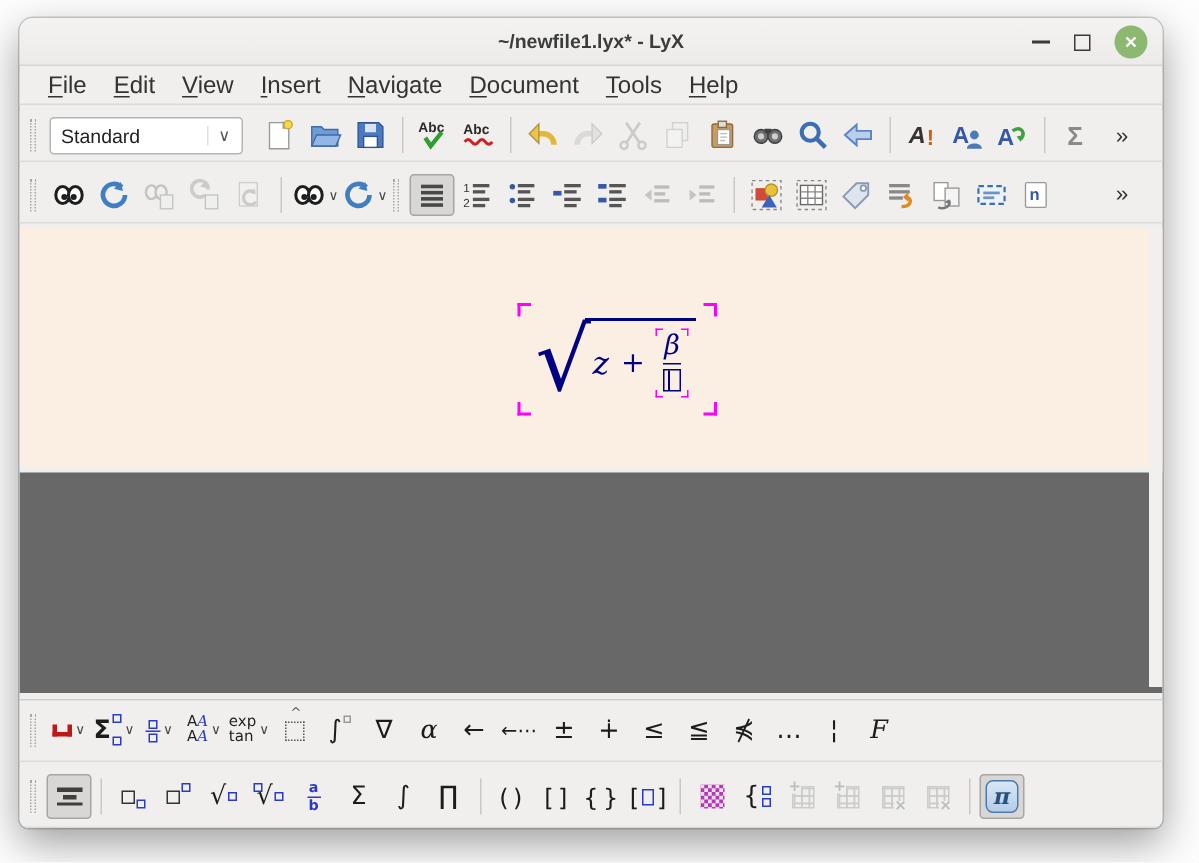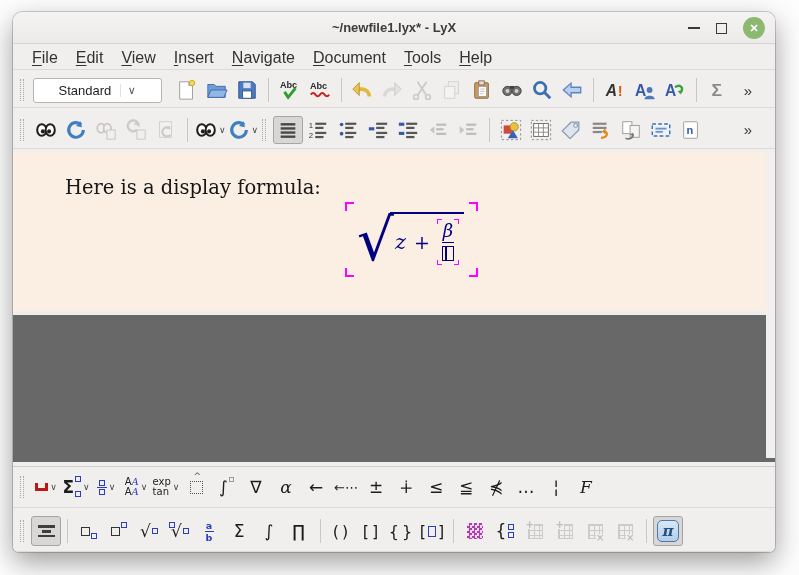--- a/index.html
+++ b/index.html
@@ -37,21 +37,21 @@
   .grip { width:4px; height:22px; border-left:1px dotted #a8a7a5; border-right:1px dotted #a8a7a5; margin:0 7px 0 3px; }
   .sep { width:1px; height:24px; background:#c9c8c6; margin:0 6px; }
   .btn { min-width:30px; height:28px; display:flex; align-items:center; justify-content:center;
          border:1px solid transparent; border-radius:3px; background:transparent; gap:1px; }
   .btn.act { background:#d8d7d5; border-color:#a6a5a3; }
   .dis { opacity:.42; filter:grayscale(85%); }
   .ic { width:22px; height:22px; display:block; }
   .ddv { font-size:9px; color:#444; margin-left:1px; }
   .chev { margin-left:auto; margin-right:8px; font-size:15px; color:#333; }
   .combo { display:flex; align-items:center; justify-content:space-between; width:150px; height:25px;
-           background:#fff; border:1px solid #b6b5b3; border-radius:3px; padding:0 25px;
+           background:#fff; border:1px solid #b6b5b3; border-radius:3px; padding:0 7px;
            font-size:13px; color:#1f1f1f; margin:0 10px 0 2px; }
   .combo .cv { font-size:11px; color:#555; border-left:1px solid #e0e0e0; padding-left:7px; }
 
   
   .docarea { height:159px; flex:0 0 159px; background:#faefe2; position:relative; }
   .scrollgutter { position:absolute; right:0; top:0; width:9px; height:306px; background:#f1f0ee; }
   .para { position:absolute; left:52px; top:24px; font-family:"DejaVu Serif", serif;
           font-size:19.5px; color:#161616; }
   .offpage { height:147px; flex:0 0 147px; background:#686868; }
 
@@ -562,21 +562,20 @@
       <button class="btn">
           <svg class="ic">
             <use href="#i-note"></use>
           </svg>
         </button>
       <button class="btn chev">»</button>
     </div>
 
     <div class="docarea">
       <div class="scrollgutter"></div>
-      <div class="para">Here is a display formula:</div>
       <div class="finset">
         <span class="crn tl"></span>
         <span class="crn tr"></span>
         <span class="crn bl"></span>
         <span class="crn br"></span>
         <div class="math">
           <span class="sqrt-sign">√</span>
           <span class="radicand">
             <span class="mvar">z</span>
             <span class="mop">+</span>

